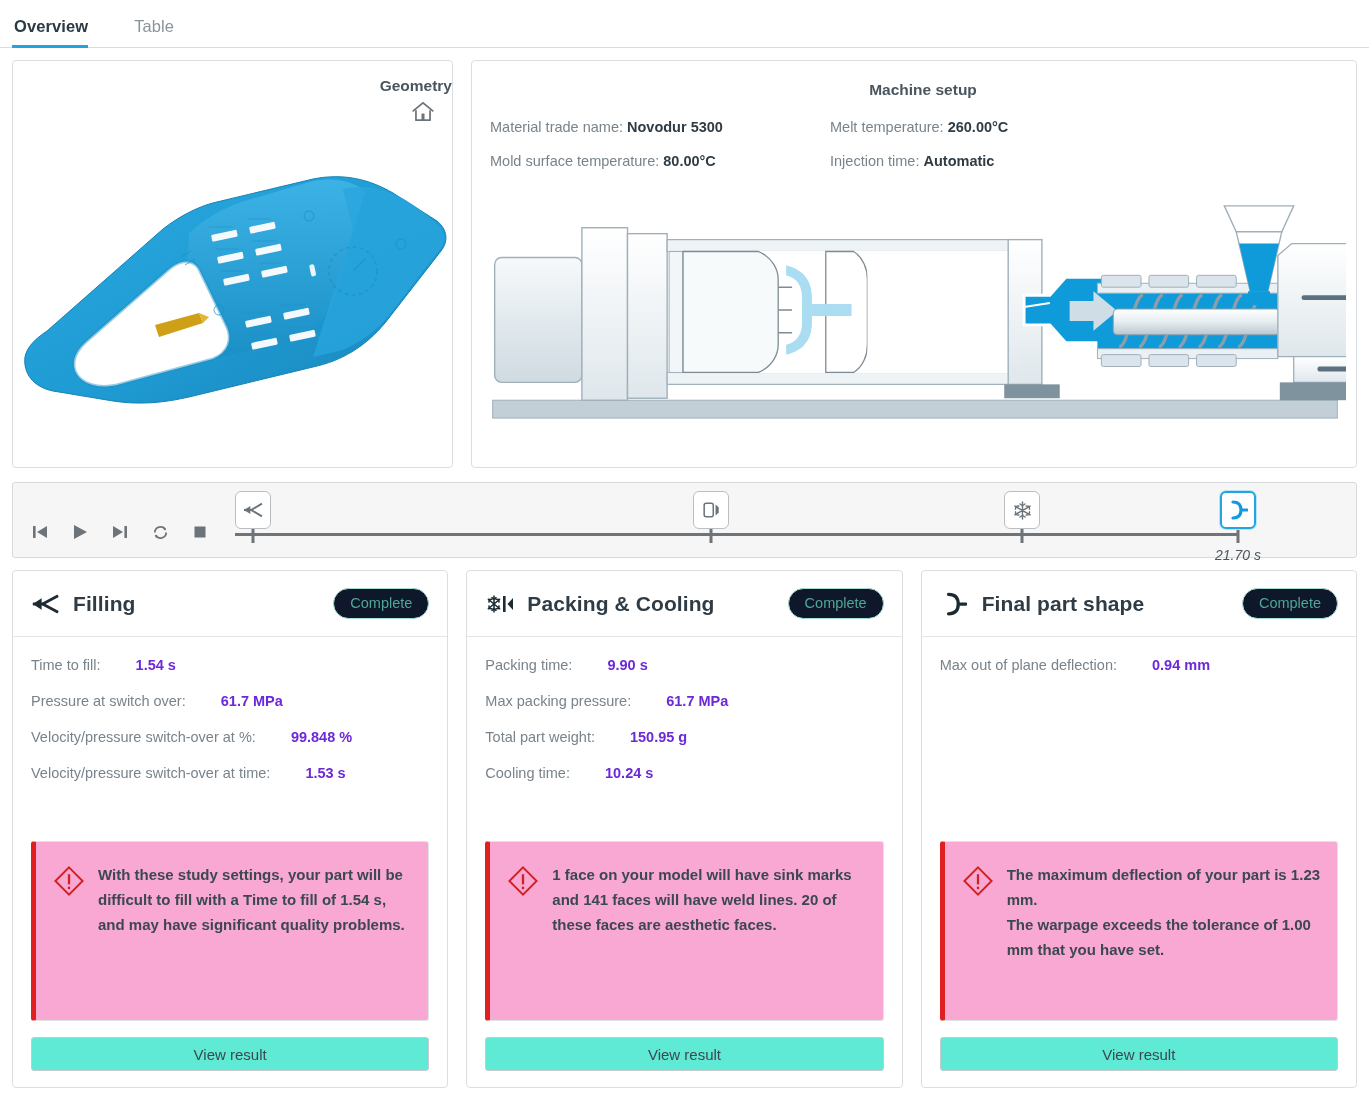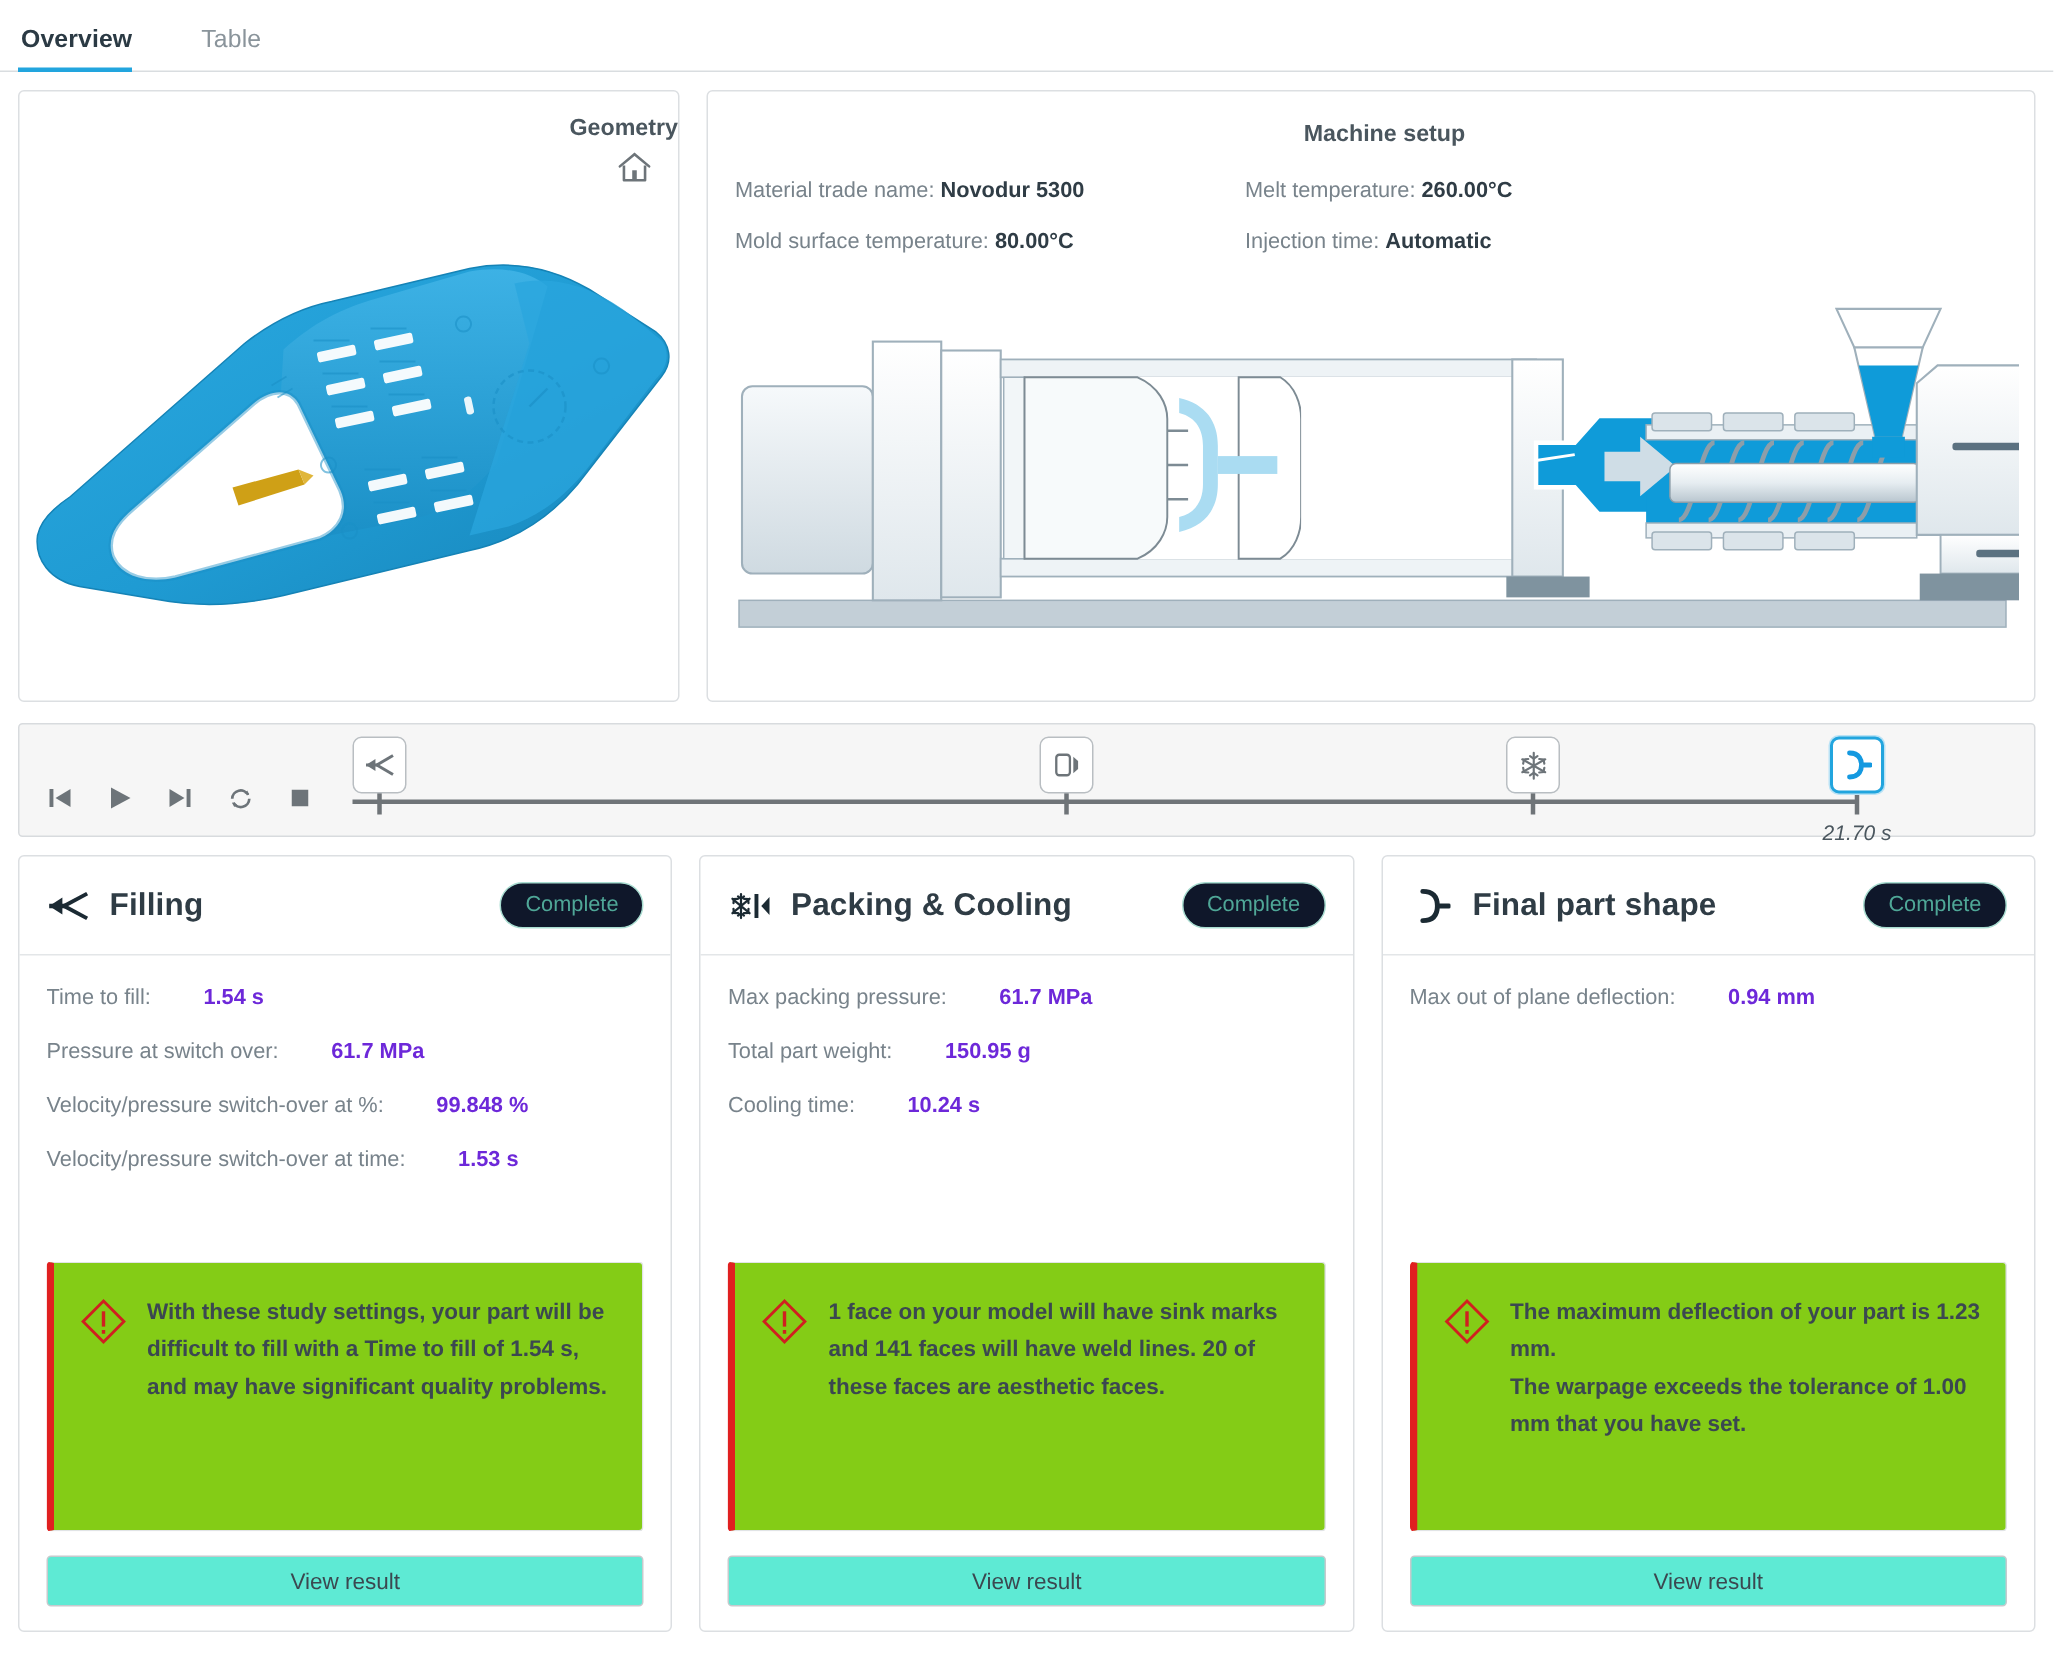--- a/index.html
+++ b/index.html
@@ -201,21 +201,21 @@
   }
   .metric {
     font-size: 14.5px;
     margin-bottom: 20px;
     color: #78838b;
   }
   .metric b { color: #6d28d9; font-weight: 700; margin-left: 31px; }
 
   .alert {
     margin-top: auto;
-    background: #84cc16;
+    background: #f9a8d4;
     border: 1px solid #e1e4e6;
     border-radius: 3px;
     border-left: 5px solid #e02020;
     display: flex;
     align-items: flex-start;
     padding: 20px 14px 20px 16px;
     min-height: 180px;
   }
   .alert-icon { width: 34px; flex: 0 0 34px; margin-top: 2px; }
   .alert-text {
@@ -594,20 +594,24 @@
           </g>
           <rect x="17" y="3" width="2.6" height="16" fill="#1b2a33"></rect>
           <path d="M27,5 L27,17 L21.5,11 Z" fill="#1b2a33"></path>
         </svg>
       </div>
       <div class="card-title">Packing &amp; Cooling</div>
       <div class="badge">Complete</div>
     </div>
     <div class="card-body">
       <div class="metric">
+        <span>Packing time:</span>
+        <b>9.90 s</b>
+      </div>
+      <div class="metric">
         <span>Max packing pressure:</span>
         <b>61.7 MPa</b>
       </div>
       <div class="metric">
         <span>Total part weight:</span>
         <b>150.95 g</b>
       </div>
       <div class="metric">
         <span>Cooling time:</span>
         <b>10.24 s</b>

